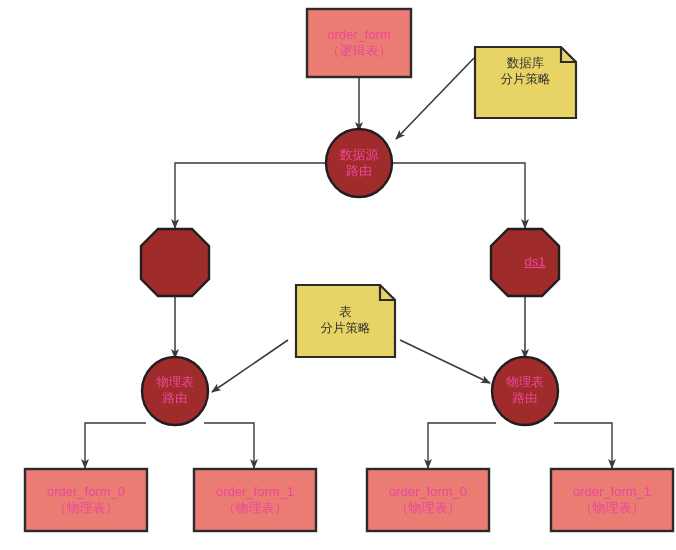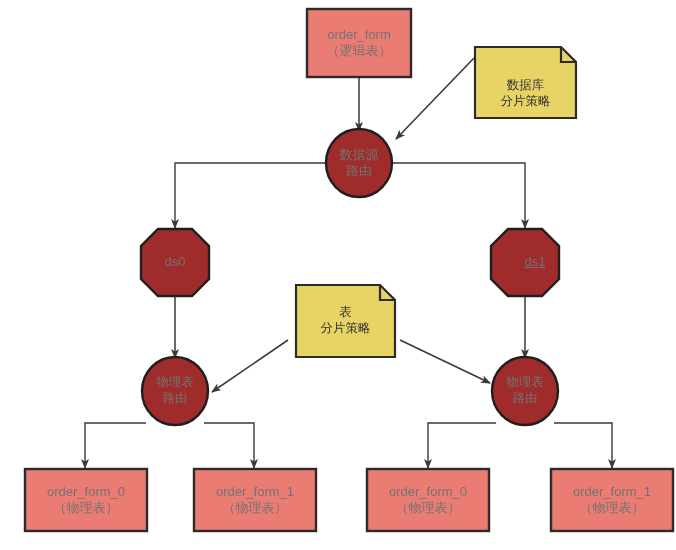--- a/index.html
+++ b/index.html
@@ -30,21 +30,21 @@
     position: absolute;
     display: flex;
     flex-direction: column;
     align-items: center;
     justify-content: center;
     text-align: center;
     pointer-events: none;
     line-height: 1.25;
   }
   .label-light {
-    color: #737373;
+    color: #ec4899;
     font-size: 13px;
   }
   .label-dark {
     color: #333333;
     font-size: 12.5px;
   }
   .lbl-line { display: block; white-space: nowrap; }
 </style>
 </head>
 <body>
@@ -111,33 +111,30 @@
     <rect x="194" y="469" width="122" height="62" fill="#ea7c74" stroke="#2b2b2b" stroke-width="2.4"></rect>
     <rect x="367" y="469" width="122" height="62" fill="#ea7c74" stroke="#2b2b2b" stroke-width="2.4"></rect>
     <rect x="551" y="469" width="122" height="62" fill="#ea7c74" stroke="#2b2b2b" stroke-width="2.4"></rect>
   </svg>
 
   <div class="node-label label-light" style="left:307px; top:9px; width:104px; height:68px;">
     <span class="lbl-line">order_form</span>
     <span class="lbl-line">（逻辑表）</span>
   </div>
 
-  <div class="node-label label-dark" style="left:475px; top:58px; width:101px; height:71px;">
+  <div class="node-label label-dark" style="left:475px; top:36px; width:101px; height:71px;">
     <span class="lbl-line">数据库</span>
     <span class="lbl-line">分片策略</span>
   </div>
 
   <div class="node-label label-light" style="left:326px; top:129px; width:66px; height:68px; font-size:13px;">
     <span class="lbl-line">数据源</span>
     <span class="lbl-line">路由</span>
   </div>
 
-  <div class="node-label label-light" style="left:141px; top:229px; width:68px; height:67px;">
-    <span class="lbl-line">ds0</span>
-  </div>
 
   <div class="node-label label-light" style="left:497px; top:229px; width:76px; height:67px;text-decoration:underline;">
     <span class="lbl-line">ds1</span>
   </div>
 
   <div class="node-label label-dark" style="left:296px; top:285px; width:99px; height:72px;">
     <span class="lbl-line">表</span>
     <span class="lbl-line">分片策略</span>
   </div>
 

